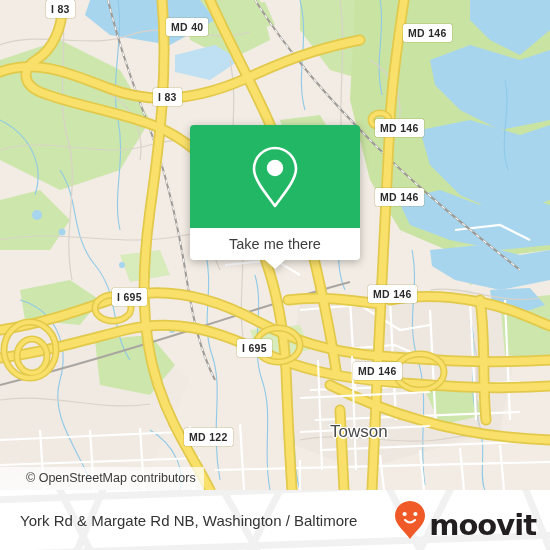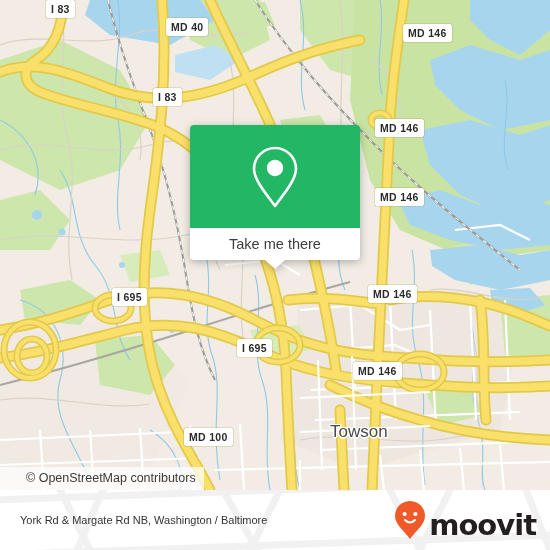--- a/index.html
+++ b/index.html
@@ -99,21 +99,21 @@
   .footer-watermark{
     position:absolute;left:0;top:-30px;width:550px;height:120px;
     opacity:1;
   }
   .footer-inner{
     position:absolute;left:0;top:0;width:550px;height:60px;
     display:flex;align-items:center;justify-content:space-between;
     padding:0 14px 0 20px;box-sizing:border-box;
   }
   .footer-title{
-    color:#333333;font-size:11px;white-space:nowrap;
+    color:#333333;font-size:15px;white-space:nowrap;
     font-family:"Liberation Sans", sans-serif;
   }
   .brand{display:flex;align-items:center;gap:2px;}
   .brand-word{
     color:#231f20;font-size:29px;font-weight:bold;letter-spacing:-1px;
     line-height:1;
     font-family:"DejaVu Sans", sans-serif;
     margin-top:10px;
   }
 </style>
@@ -307,21 +307,21 @@
         <div class="road-label" style="left: 46px; top: 0px;">I 83</div>
         <div class="road-label" style="left: 166px; top: 18px;">MD 40</div>
         <div class="road-label" style="left: 403px; top: 24px;">MD 146</div>
         <div class="road-label" style="left: 153px; top: 88px;">I 83</div>
         <div class="road-label" style="left: 375px; top: 119px;">MD 146</div>
         <div class="road-label" style="left: 375px; top: 188px;">MD 146</div>
         <div class="road-label" style="left: 112px; top: 288px;">I 695</div>
         <div class="road-label" style="left: 368px; top: 285px;">MD 146</div>
         <div class="road-label" style="left: 237px; top: 339px;">I 695</div>
         <div class="road-label" style="left: 353px; top: 362px;">MD 146</div>
-        <div class="road-label" style="left: 184px; top: 428px;">MD 100</div>
+        <div class="road-label" style="left: 184px; top: 428px;">MD 122</div>
       </div>
 
     <div>
         <div class="city-label" style="left: 330px; top: 422px;">Towson</div>
       </div>
 
     <div class="attribution">© OpenStreetMap contributors</div>
   </div>
 
   <div class="callout">

